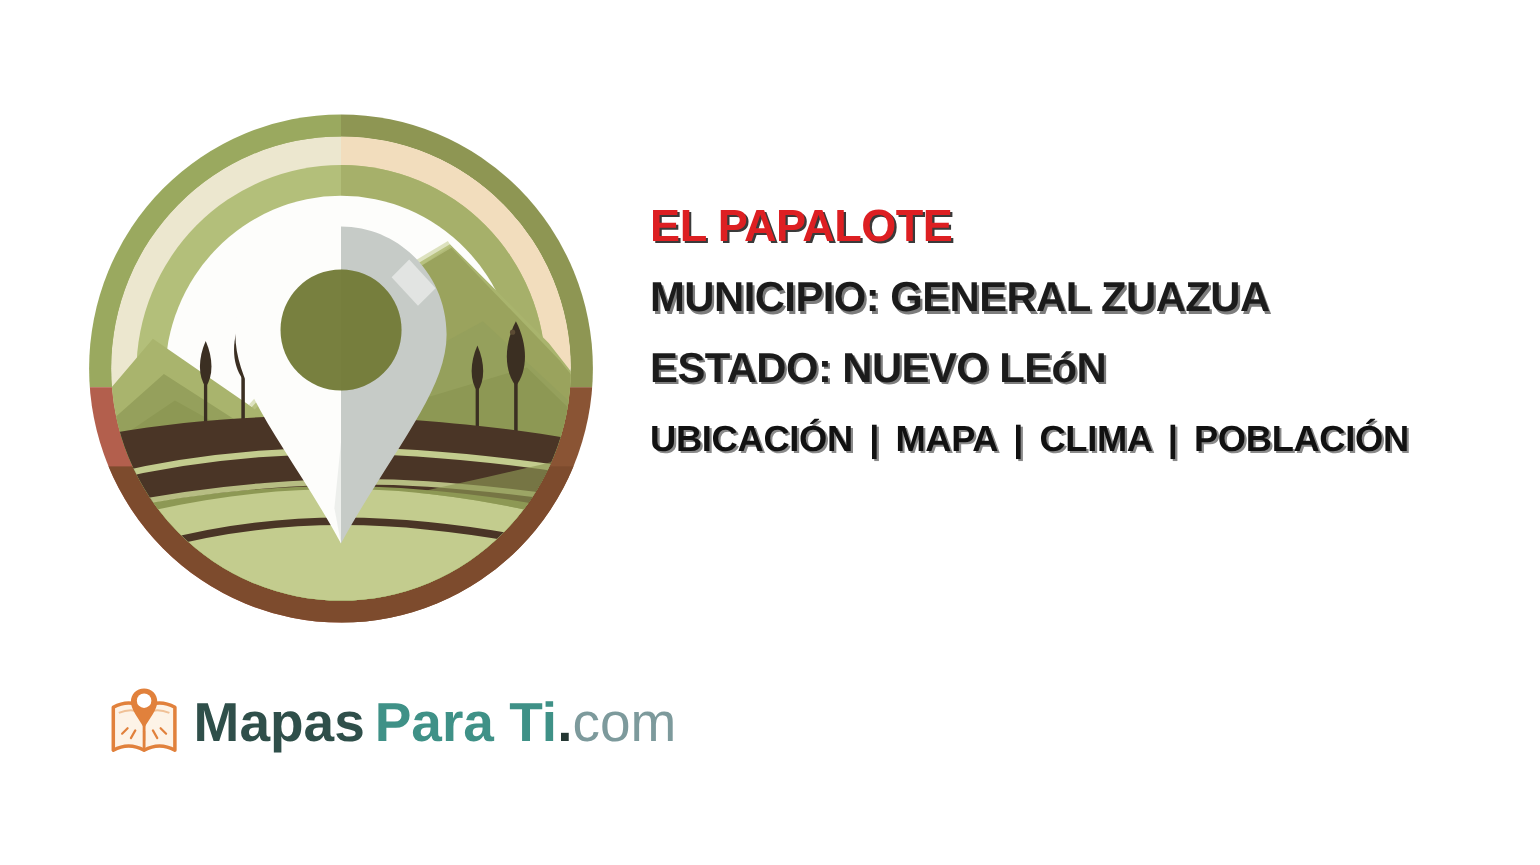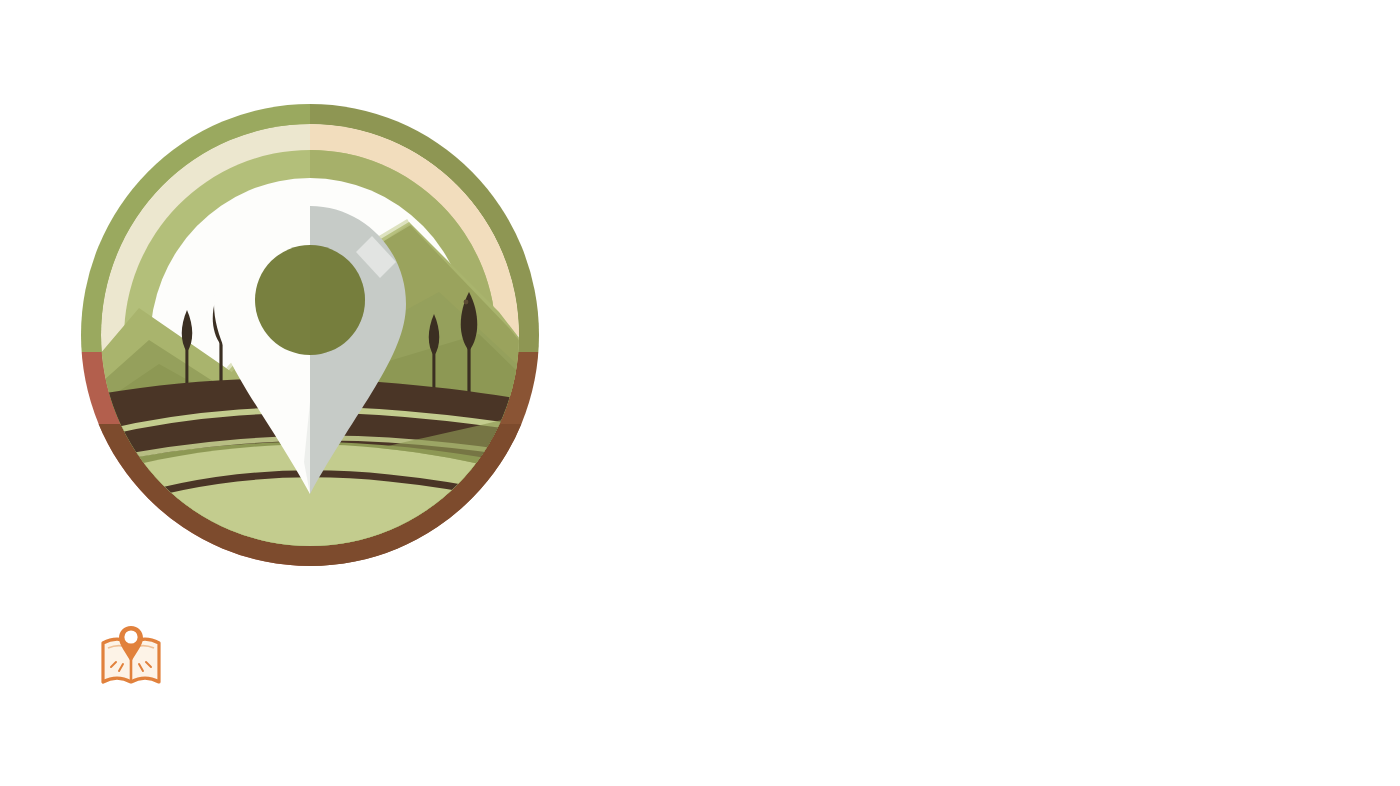--- a/index.html
+++ b/index.html
@@ -195,20 +195,38 @@
 
         <path d="M62 134 L86 160 L70 176 L46 150 Z" fill="#e6e9e6" opacity="0.85"></path>
 
         <path d="M0 300 L0 392 L-6 360 Z" fill="#e9ebe9" opacity="0.8"></path>
       </g>
 
       <circle cx="387" cy="200" r="2.4" fill="#5b4a33"></circle>
     </svg>
   </div>
 
+  <div id="info-block">
+
+    <h1 class="line-title">EL PAPALOTE</h1>
+
+    <div class="line-muni">MUNICIPIO: GENERAL ZUAZUA</div>
+
+    <div class="line-estado">ESTADO: NUEVO LEóN</div>
+
+    <nav class="line-nav">
+      <span class="nav-item">UBICACIÓN</span>
+      <span class="nav-sep">|</span>
+      <span class="nav-item">MAPA</span>
+      <span class="nav-sep">|</span>
+      <span class="nav-item">CLIMA</span>
+      <span class="nav-sep">|</span>
+      <span class="nav-item">POBLACIÓN</span>
+    </nav>
+  </div>
 
   <div id="brand">
 
     <div id="brand-icon">
       <svg viewBox="0 0 66 70" xmlns="http://www.w3.org/2000/svg" role="img" aria-label="book pin">
 
         <path d="M5 21 C14 16 24 16 33 21 C42 16 52 16 61 21 L61 60 C52 55 42 55 33 60 C24 55 14 55 5 60 Z" fill="#fdf3e7" stroke="#e1813c" stroke-width="3.2" stroke-linejoin="round"></path>
 
         <path d="M33 21 L33 60" stroke="#e1813c" stroke-width="2.6" fill="none"></path>
 
@@ -221,15 +239,18 @@
         <g stroke="#e1813c" stroke-width="2" stroke-linecap="round">
           <path d="M33 43 L33 51"></path>
           <path d="M25 42 L21 49"></path>
           <path d="M41 42 L45 49"></path>
           <path d="M18 40 L13 45"></path>
           <path d="M48 40 L53 45"></path>
         </g>
       </svg>
     </div>
 
+    <div id="brand-text">
+      <span class="bt-mapas">Mapas</span><span class="bt-parati">Para Ti</span><span class="bt-dot">.</span><span class="bt-com">com</span>
+    </div>
   </div>
 
 </div>
 
 </body></html>

